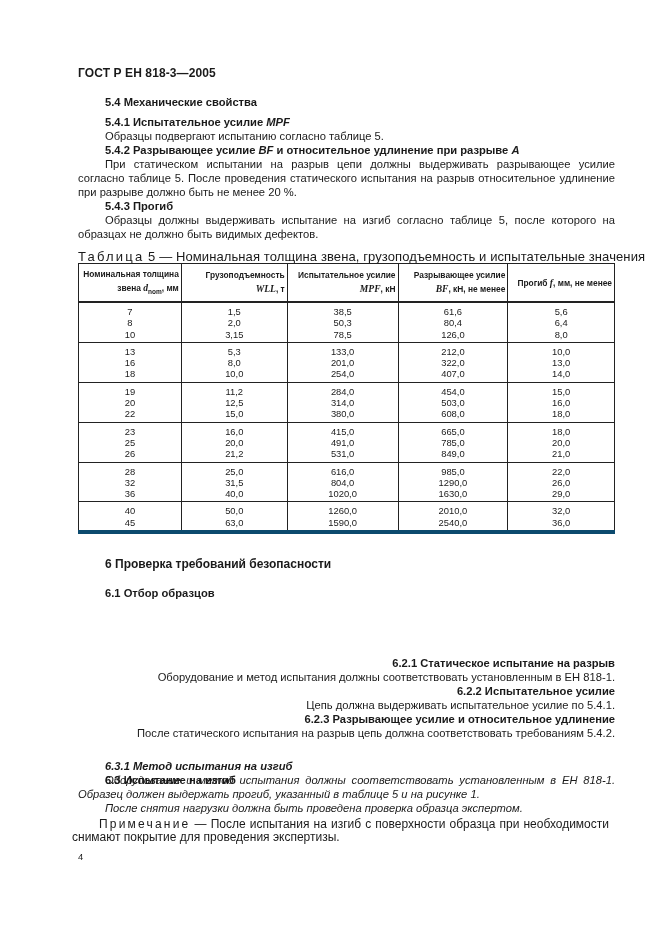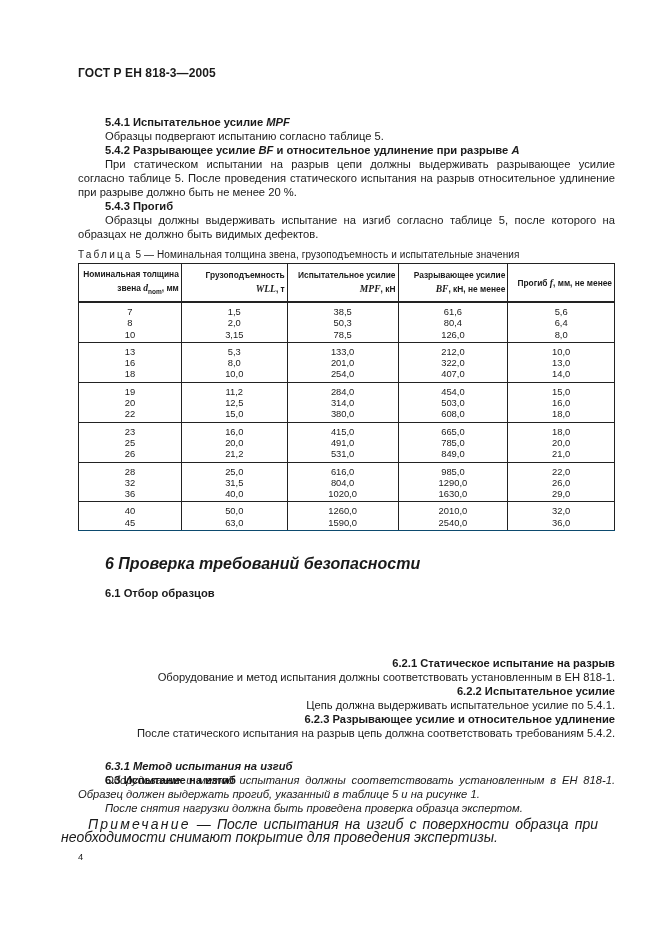--- a/index.html
+++ b/index.html
@@ -9,54 +9,57 @@
     }
     .page { position: absolute; left: 0; top: 0; width: 661px; height: 736px; }
     .header-code {
       position: absolute; left: 78px; top: 66px;
       font-size: 12px; font-weight: bold; letter-spacing: 0.1px;
     }
     .block { position: absolute; left: 78px; width: 537px; font-size: 11.2px; line-height: 14px; }
     .h { font-weight: bold; padding-left: 27px; }
     .p { text-indent: 27px; text-align: justify; }
     .pi { padding-left: 27px; }
-    .h-sec { font-weight: bold; font-size: 16px; padding-left: 27px; font-style: italic; }
+    .h-sec { font-weight: bold; font-size: 12px; padding-left: 27px; }
     .table-caption {
-      position: absolute; left: 78px; top: 249px; font-size: 10px; letter-spacing: 0.1px;
+      position: absolute; left: 78px; top: 249px; font-size: 13px; letter-spacing: 0.1px;
     }
     .table-caption .spaced { letter-spacing: 2.2px; }
     table.t5 {
       position: absolute; left: 78px; top: 263px; width: 537px;
       border-collapse: collapse; font-size: 9.4px; line-height: 12px;
     }
     table.t5 th {
       font-weight: bold; font-size: 8.4px; line-height: 13px;
       border: 1px solid #222; height: 37px; padding: 0 2px; text-align: right;
       border-bottom: 2px solid #222;
     }
     table.t5 td {
       border-left: 1px solid #222; border-right: 1px solid #222;
       text-align: center; padding: 0; vertical-align: top;
     }
     table.t5 tr.grp td { border-top: 1px solid #222; padding-top: 3px; padding-bottom: 2px; }
-    table.t5 tr.last td { border-bottom: 1px solid #0c4a6e; }
+    table.t5 tr.last td { border-bottom: 4px solid #0c4a6e; }
     .cell-line { display: block; height: 11.3px; line-height: 11.3px; }
     .it { font-family: "Liberation Serif", serif; font-style: italic; font-size: 9.6px; }
-    .note { position: absolute; left: 61px; width: 537px; font-size: 14px; line-height: 13px; text-align: justify; font-style: italic; }
+    .note { position: absolute; left: 72px; width: 537px; font-size: 12px; line-height: 13px; text-align: justify; }
     .note .first { text-indent: 27px; }
     .note .spaced { letter-spacing: 2.2px; }
     .pagenum { position: absolute; left: 78px; top: 851px; font-size: 9.4px; }
   </style>
 </head>
 <body>
 
 <div class="page">
 
   <div class="header-code">ГОСТ Р ЕН 818-3—2005</div>
 
+  <div class="block" style="top:95px;">
+    <div class="h">5.4  Механические свойства</div>
+  </div>
 
   <div class="block" style="top:115px;">
     <div class="h"><span>5.4.1  Испытательное усилие </span><i>MPF</i></div>
     <div class="pi">Образцы подвергают испытанию согласно таблице 5.</div>
     <div class="h"><span>5.4.2  Разрывающее усилие </span><i>BF</i><span> и относительное удлинение при разрыве </span><i>A</i></div>
     <div class="p">При статическом испытании на разрыв цепи должны выдерживать разрывающее усилие согласно таблице 5. После проведения статического испытания на разрыв относительное удлинение при разрыве должно быть не менее 20 %.</div>
     <div class="h">5.4.3  Прогиб</div>
     <div class="p">Образцы должны выдерживать испытание на изгиб согласно таблице 5, после которого на образцах не должно быть видимых дефектов.</div>
   </div>
 

